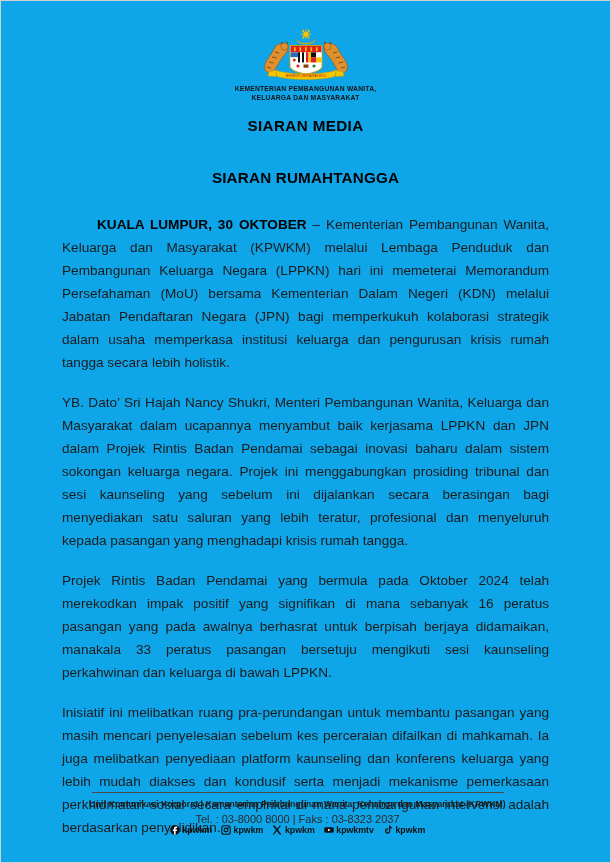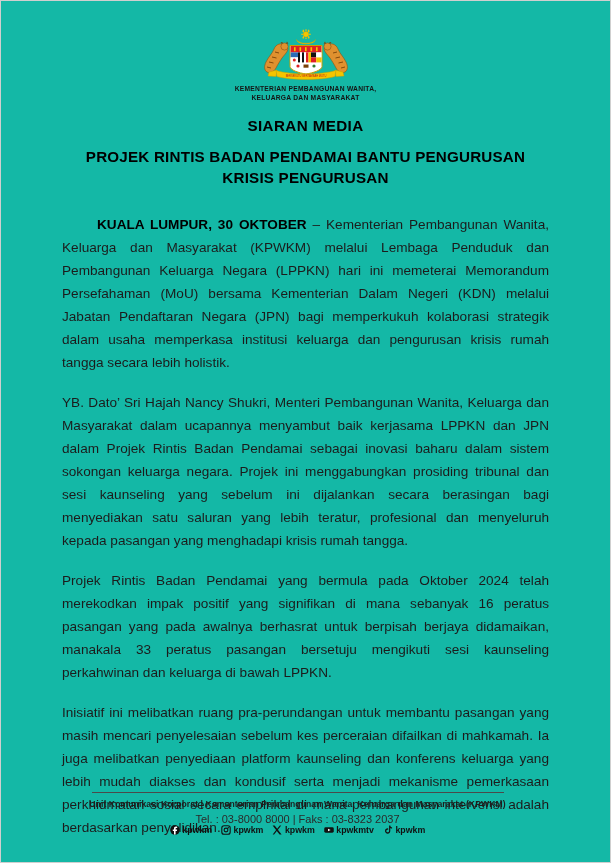--- a/index.html
+++ b/index.html
@@ -1,21 +1,21 @@
 <!DOCTYPE html>
 <html><head>
 <meta charset="utf-8">
 <style>
   html,body{margin:0;padding:0;background:#ffffff;}
   .page{
     position:relative;
     box-sizing:border-box;
     width:611px;height:863px;
     border:1px solid #cfcfcf;
-    background:#14b8a6;
+    background:#0ea5e9;
     font-family:"Liberation Sans", sans-serif;
     color:#1b1b1b;
     overflow:hidden;
   }
   .inner{padding:0 61px;}
   
   .crest-wrap{text-align:center;padding-top:27px;}
   .crest-wrap svg{width:106px;height:52px;display:inline-block;}
   .ministry-name{
     margin-top:1px;
@@ -128,22 +128,22 @@
           <text x="53" y="48.6" text-anchor="middle" font-size="2.6" fill="#c01318" font-family="Liberation Sans, sans-serif">BERSEKUTU BERTAMBAH MUTU</text>
         </svg>
         <div class="ministry-name">
           <div>KEMENTERIAN PEMBANGUNAN WANITA,</div>
           <div>KELUARGA DAN MASYARAKAT</div>
         </div>
       </div>
 
       <h1 class="doc-type">SIARAN MEDIA</h1>
       <h2 class="doc-title">
-        <span>PROJEK RINTIS BADAN PENDAMAI BANTU PENGURUSAN</span><br>
-        <span>KRISIS PENGURUSAN</span>
+        <br>
+        <span>SIARAN RUMAHTANGGA</span>
       </h2>
     </header>
 
     <main class="body-text">
       <p><strong>KUALA LUMPUR, 30 OKTOBER</strong><span> – Kementerian Pembangunan Wanita, Keluarga dan Masyarakat (KPWKM) melalui Lembaga Penduduk dan Pembangunan Keluarga Negara (LPPKN) hari ini memeterai Memorandum Persefahaman (MoU) bersama Kementerian Dalam Negeri (KDN) melalui Jabatan Pendaftaran Negara (JPN) bagi memperkukuh kolaborasi strategik dalam usaha memperkasa institusi keluarga dan pengurusan krisis rumah tangga secara lebih holistik.</span></p>
       <p>YB. Dato’ Sri Hajah Nancy Shukri, Menteri Pembangunan Wanita, Keluarga dan Masyarakat dalam ucapannya menyambut baik kerjasama LPPKN dan JPN dalam Projek Rintis Badan Pendamai sebagai inovasi baharu dalam sistem sokongan keluarga negara. Projek ini menggabungkan prosiding tribunal dan sesi kaunseling yang sebelum ini dijalankan secara berasingan bagi menyediakan satu saluran yang lebih teratur, profesional dan menyeluruh kepada pasangan yang menghadapi krisis rumah tangga.</p>
       <p>Projek Rintis Badan Pendamai yang bermula pada Oktober 2024 telah merekodkan impak positif yang signifikan di mana sebanyak 16 peratus pasangan yang pada awalnya berhasrat untuk berpisah berjaya didamaikan, manakala 33 peratus pasangan bersetuju mengikuti sesi kaunseling perkahwinan dan keluarga di bawah LPPKN.</p>
       <p>Inisiatif ini melibatkan ruang pra-perundangan untuk membantu pasangan yang masih mencari penyelesaian sebelum kes perceraian difailkan di mahkamah. Ia juga melibatkan penyediaan platform kaunseling dan konferens keluarga yang lebih mudah diakses dan kondusif serta menjadi mekanisme pemerkasaan perkhidmatan sosial secara empirikal di mana pembangunan intervensi adalah berdasarkan penyelidikan.</p>
     </main>
   </div>

